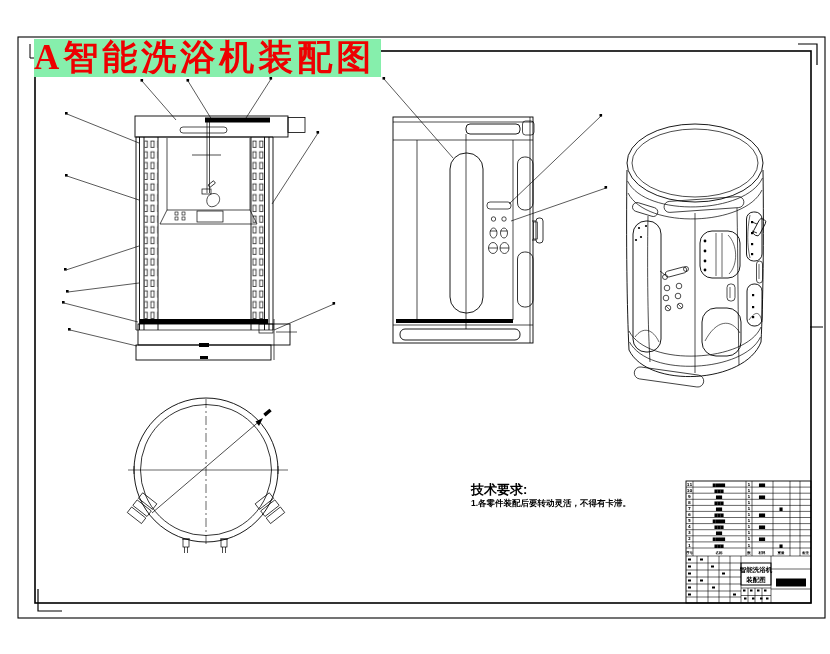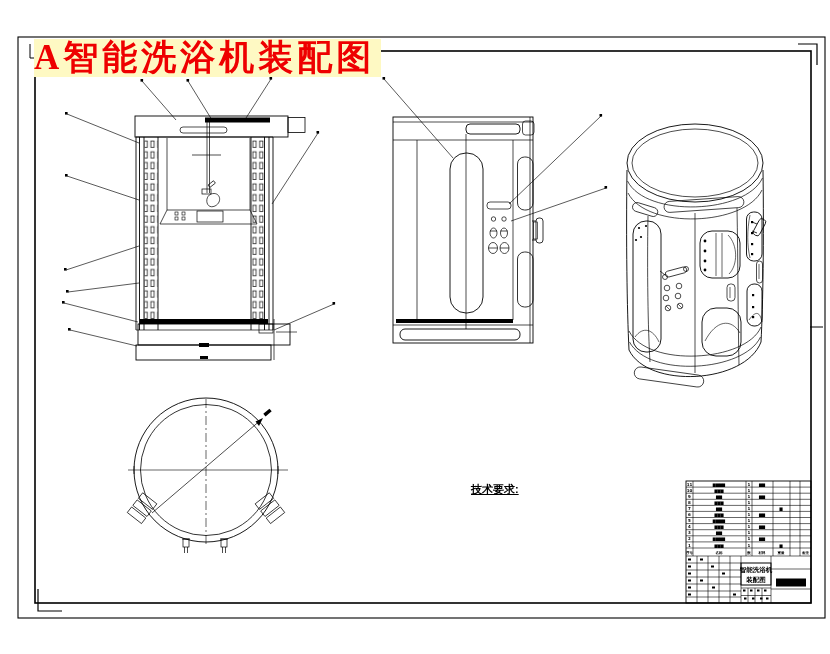--- a/index.html
+++ b/index.html
@@ -1,24 +1,24 @@
 <!DOCTYPE html>
 <html><head>
 <meta charset="utf-8">
 <style>
   html,body{margin:0;padding:0;background:#ffffff;}
   .sheet{position:relative;width:830px;height:654px;background:#fff;overflow:hidden;
          font-family:"Liberation Sans","DejaVu Sans",sans-serif;}
   svg{position:absolute;left:0;top:0;}
-  .drawing-title{position:absolute;left:34px;top:39px;z-index:3;background:#fef9c3;
+  .drawing-title{position:absolute;left:34px;top:39px;z-index:3;background:#86efac;
       font-family:"Liberation Serif","DejaVu Serif",serif;font-weight:700;
       font-size:35px;line-height:38px;letter-spacing:4px;color:#ee0000;
       white-space:nowrap;padding:0 6px 0 0;}
   .tech{position:absolute;left:471px;top:483px;z-index:3;color:#000;width:210px;}
-  .tech .h{font-weight:700;font-size:11px;line-height:13.5px;text-decoration:underline;}
+  .tech .h{font-weight:700;font-size:13px;line-height:13.5px;}
   .tech .i{font-weight:700;font-size:8.5px;line-height:13.2px;white-space:nowrap;}
   .bom-text{font-family:"DejaVu Sans",sans-serif;font-weight:700;fill:#000;}
   text{user-select:none;}
 </style>
 </head>
 <body>
 
 <div class="sheet">
 
 <svg width="830" height="654" viewBox="0 0 830 654">
@@ -330,15 +330,16 @@
   <g class="bom-text" text-anchor="middle" font-size="6.5">
     <text x="756" y="572">智能洗浴机</text>
     <text x="756" y="581.5">装配图</text>
   </g>
 </svg>
 
   <div class="drawing-title">A智能洗浴机装配图</div>
 
   <div class="tech">
     <div class="h">技术要求:</div>
+    <div class="i">1.各零件装配后要转动灵活，不得有卡滞。</div>
   </div>
 
 </div>
 
 </body></html>

